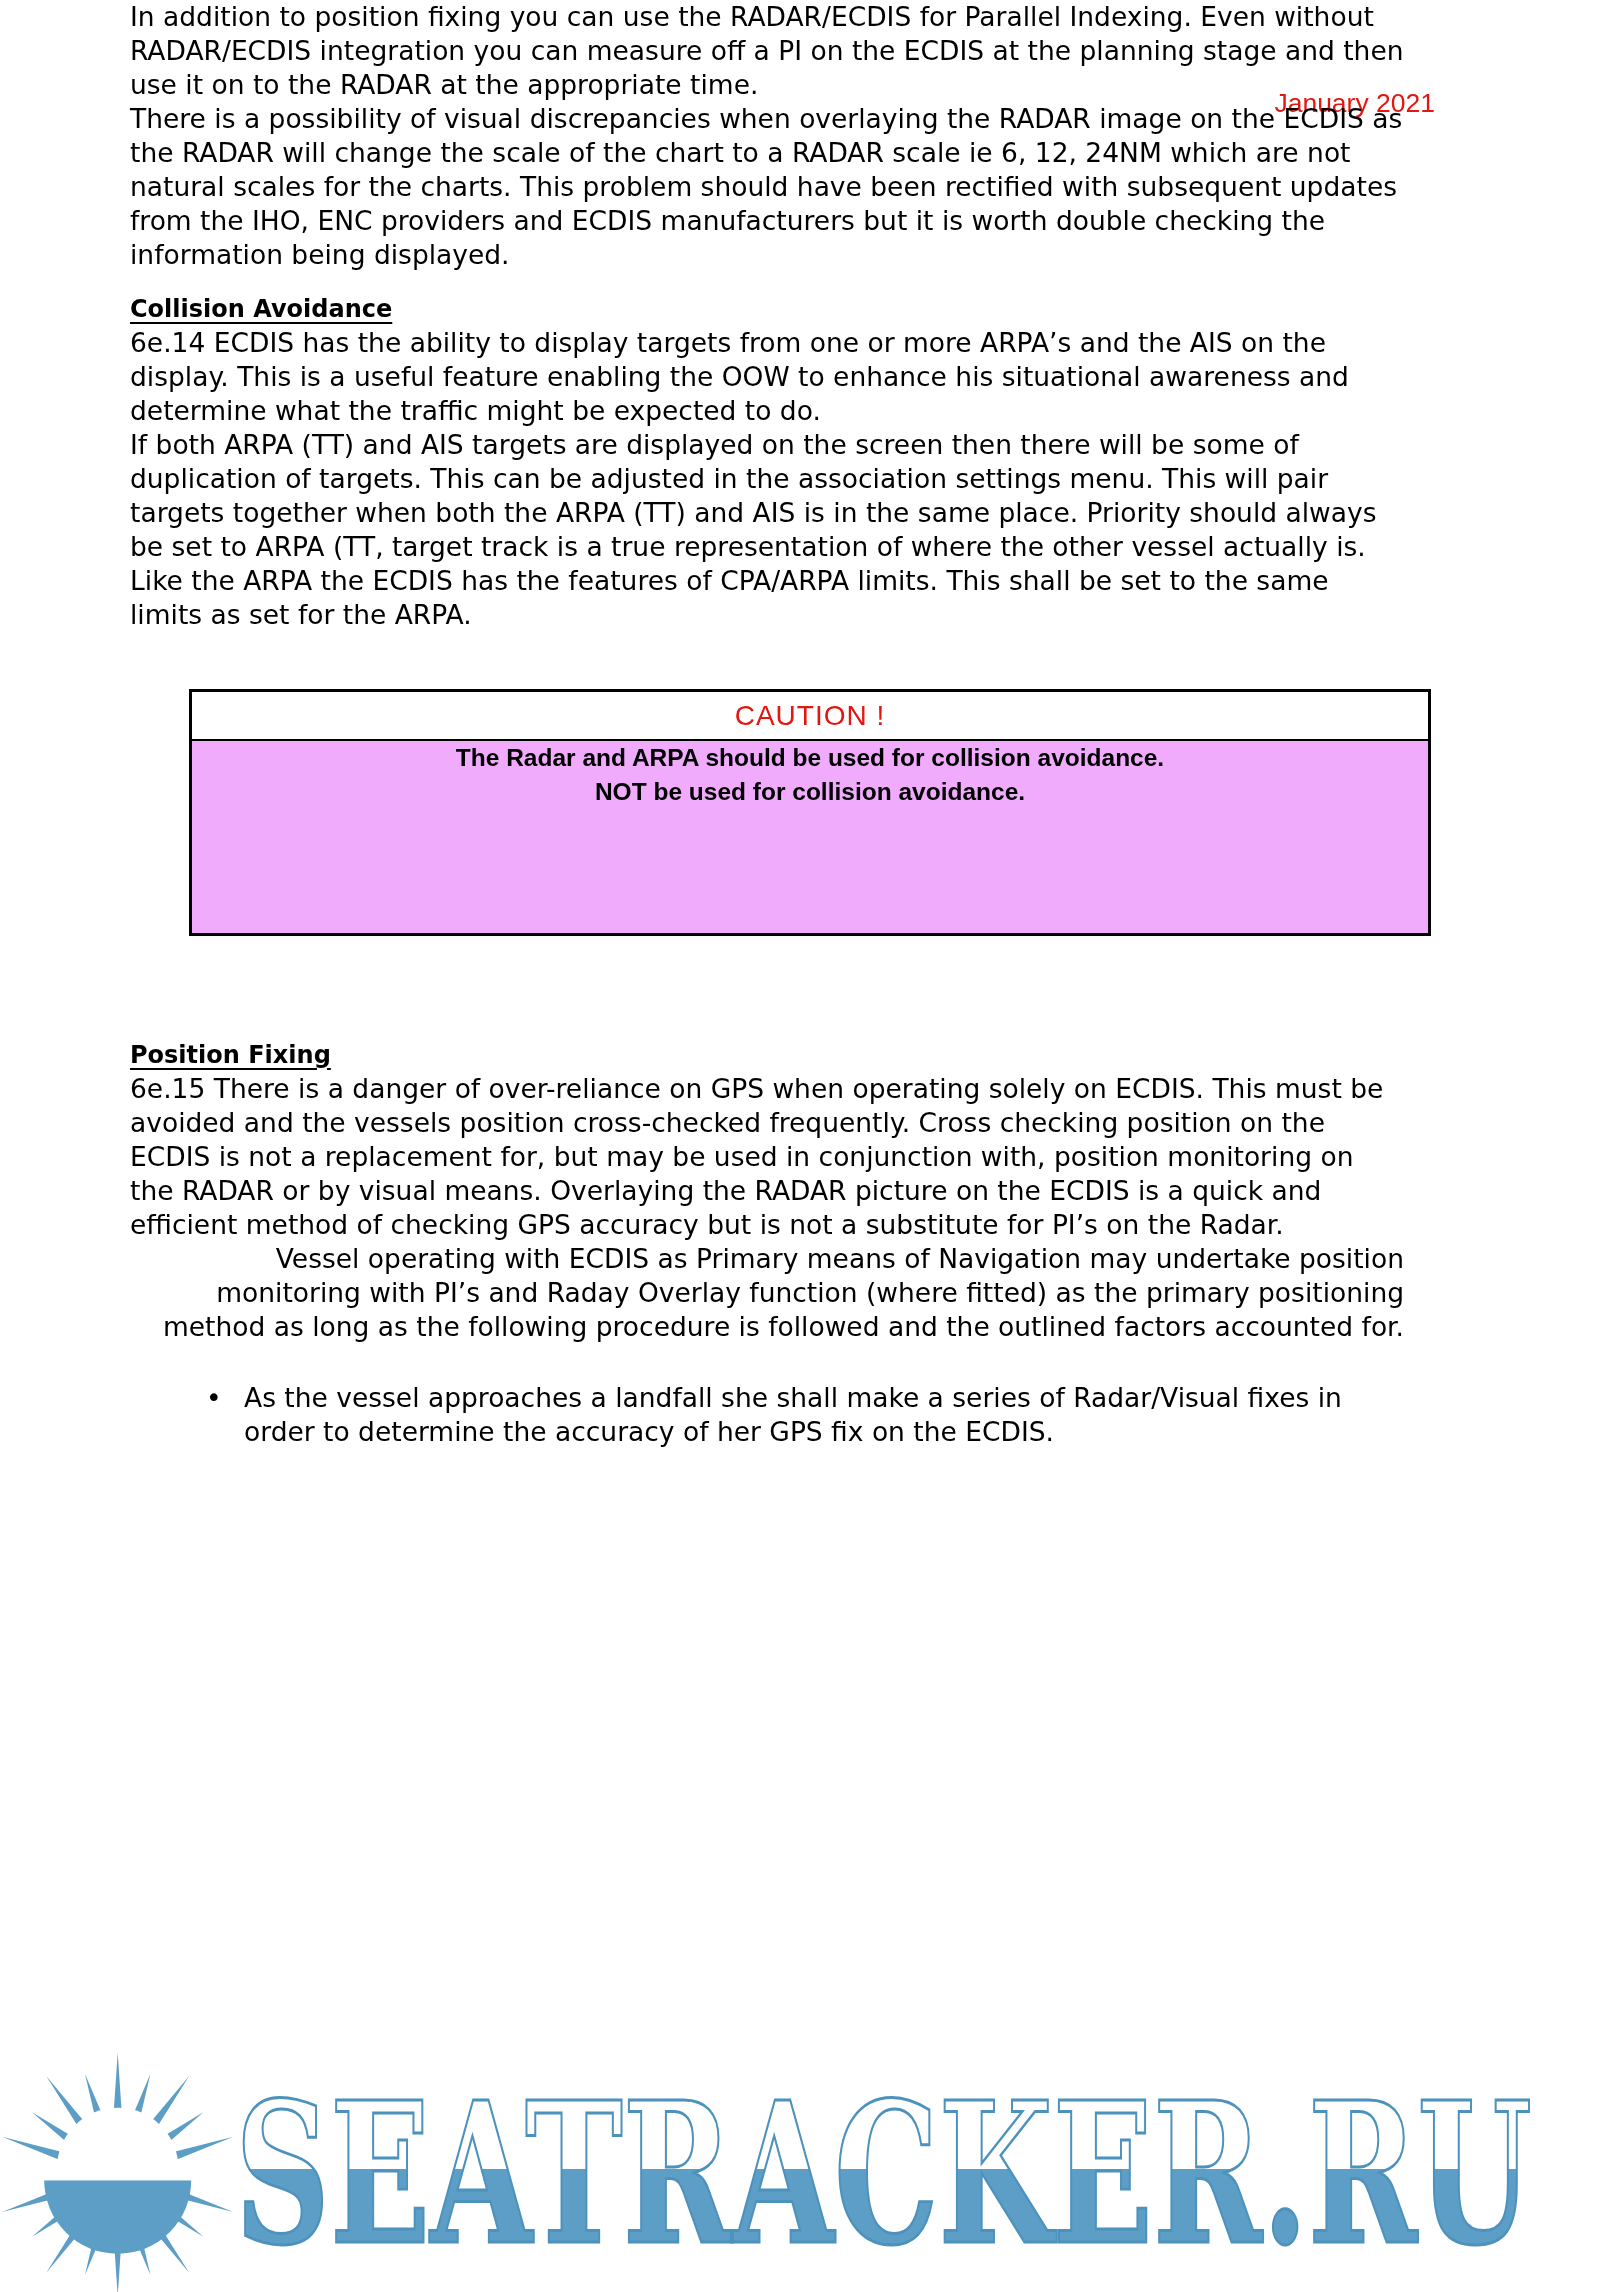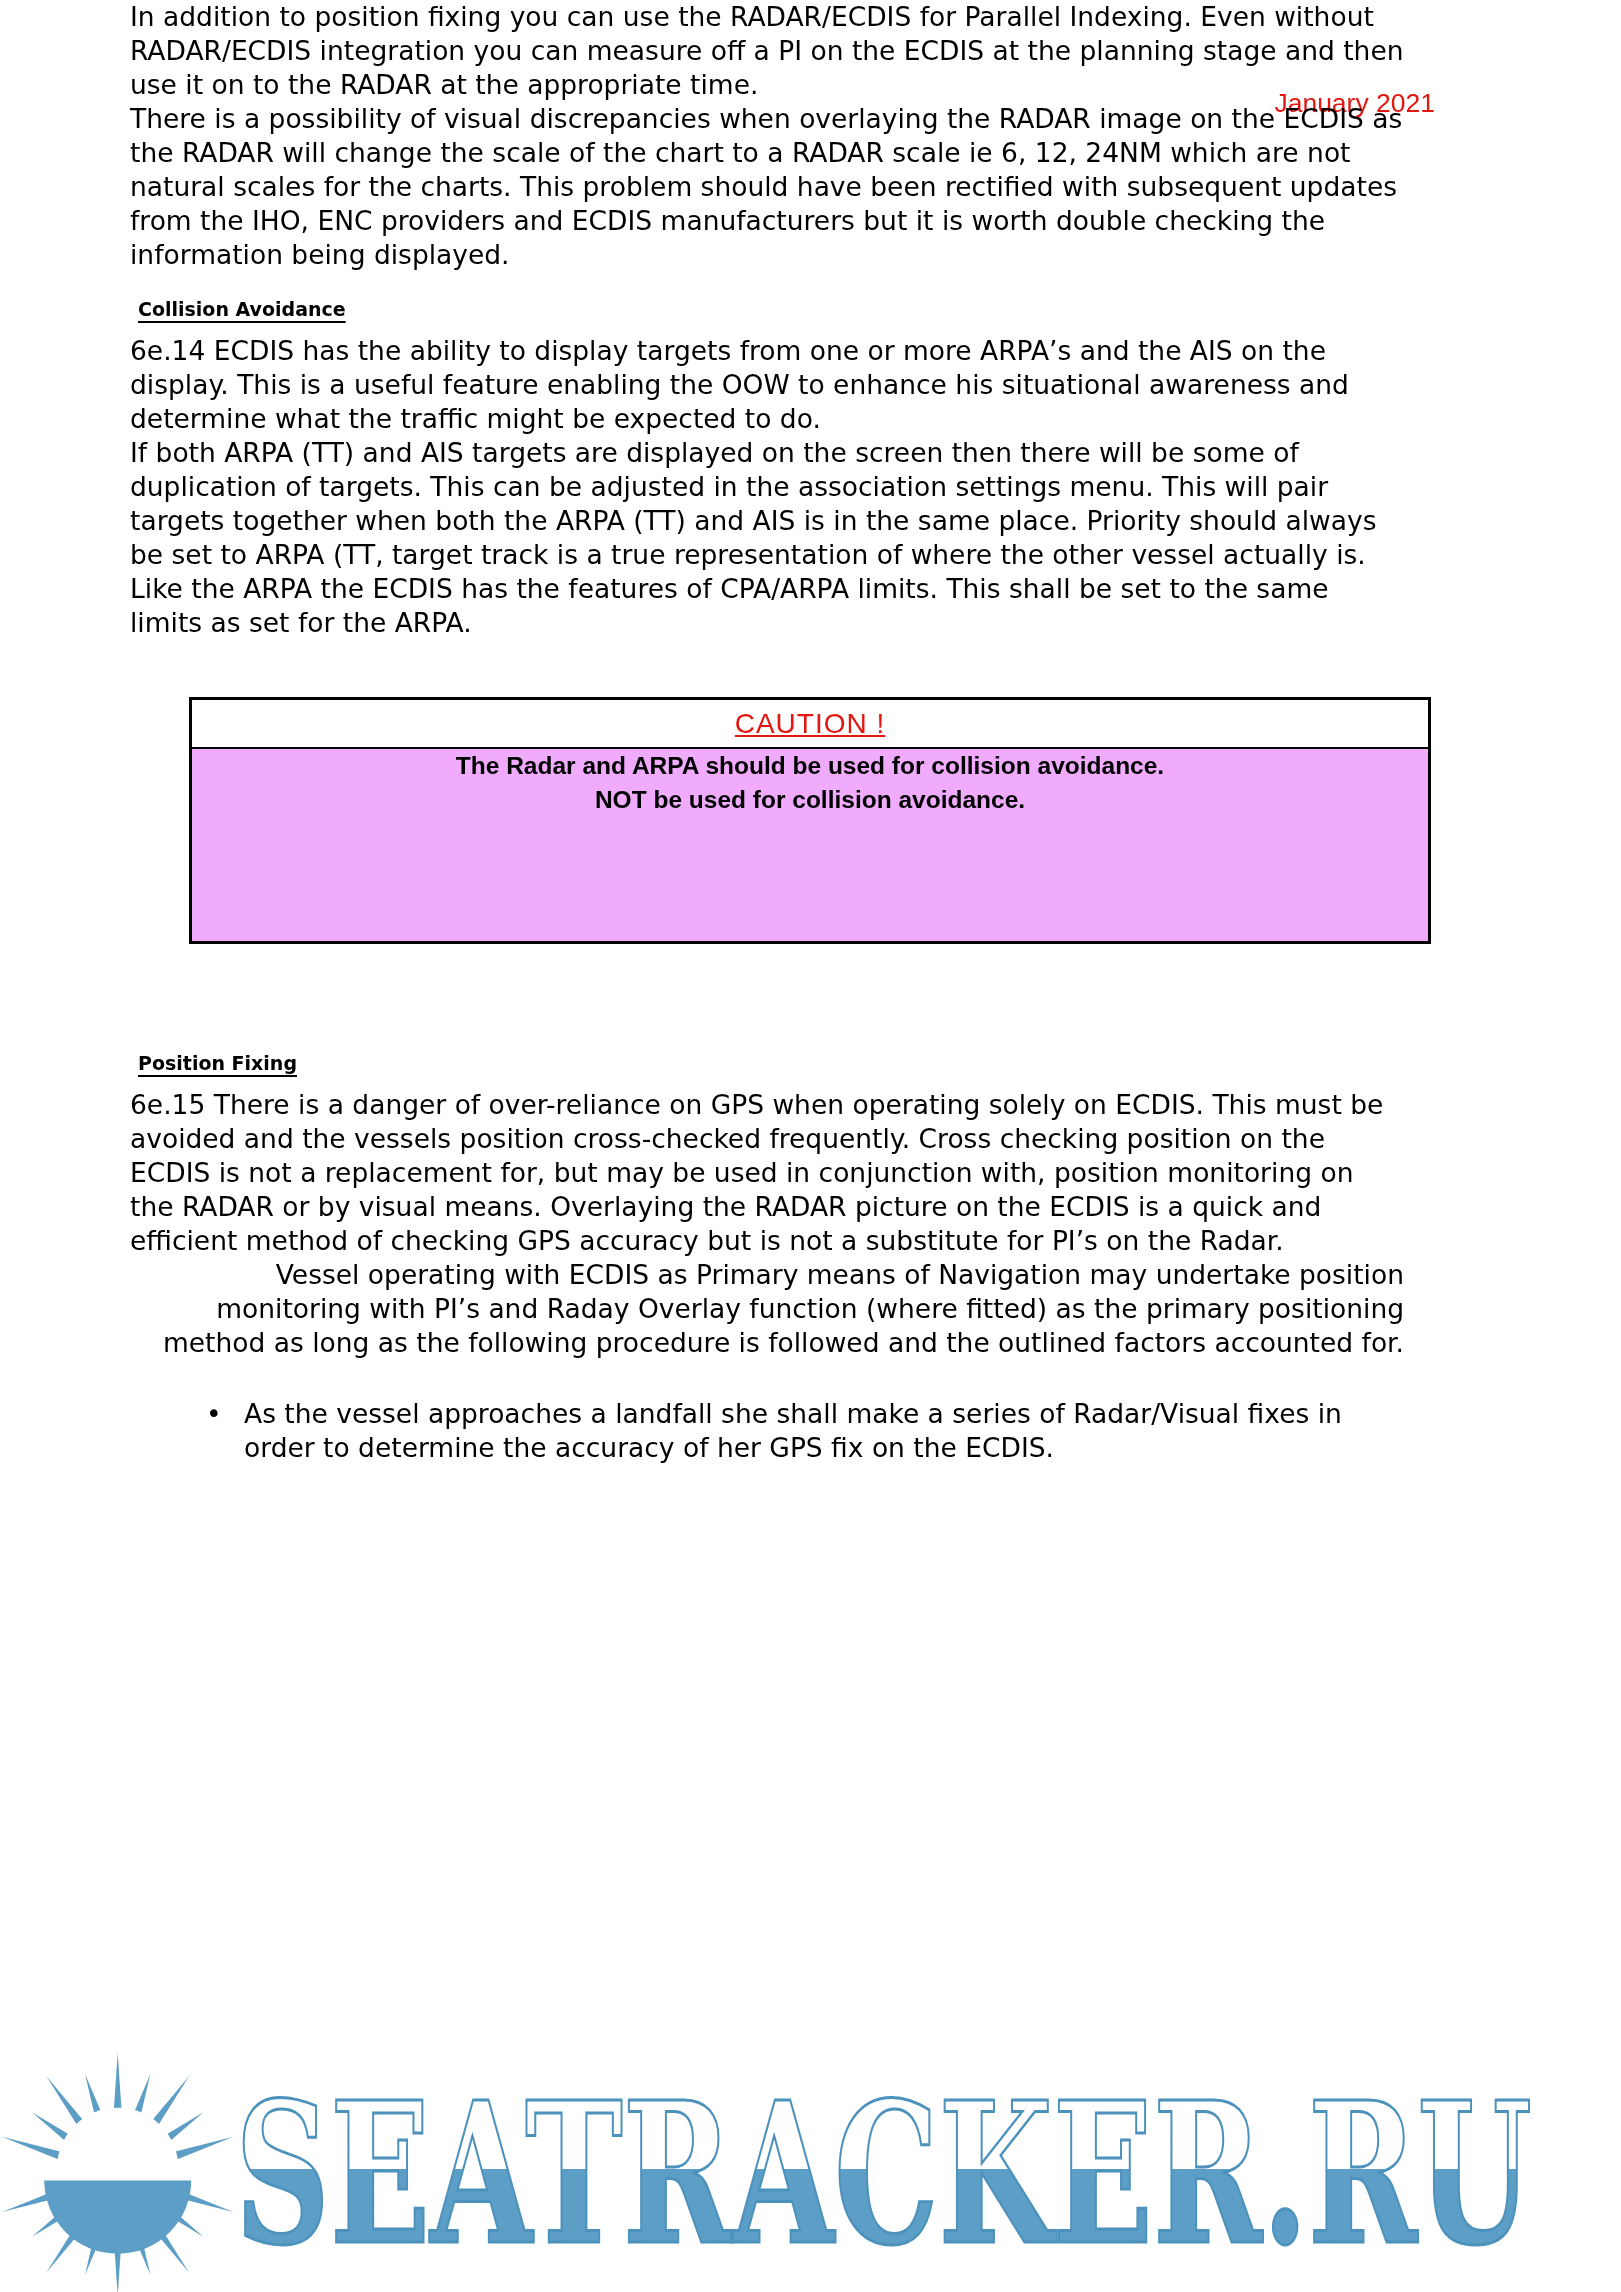--- a/index.html
+++ b/index.html
@@ -14,41 +14,41 @@
   .date{
     position:absolute;top:88px;right:186px;
     font-family:"Liberation Sans", sans-serif;
     font-size:26.5px;color:#e21710;
   }
   .content{
     position:absolute;left:130px;top:0;width:1274px;
     font-size:26.5px;line-height:34px;
   }
   .content p{margin:0;padding:0;}
-  h2{margin:8px;padding:0;font-size:19px;line-height:34px;font-weight:700;
+  h2{margin:0;padding:0;font-size:24px;line-height:34px;font-weight:700;
      text-decoration:underline;text-decoration-thickness:2px;text-underline-offset:4.9px;
      width:fit-content;}
   .p-intro1{margin-top:251px;}
   .p-intro2{margin-top:14.7px;}
   .h-collision{margin-top:19.6px;}
   .p-14{margin-top:14.7px;}
   .p-bold{margin-top:7.8px;font-weight:700;}
   .p-dup{margin-top:7.8px;}
   .p-cpa{margin-top:7.8px;}
   .b{font-weight:400;}
   .caution-box{
     margin-top:57px;margin-left:59px;
     width:1242px;box-sizing:border-box;
     border:3.9px solid #000;
   }
   .caution-title{
     height:47px;line-height:47px;text-align:center;
     font-family:"Liberation Sans", sans-serif;
     font-size:28px;letter-spacing:1px;color:#e21710;
-    background:#ffffff;border-bottom:2.9px solid #000;text-decoration:underline;
+    background:#ffffff;border-bottom:2.9px solid #000;
   }
   .caution-body{
     background:#f0abfc;height:192px;
     font-family:"Liberation Sans", sans-serif;
     font-weight:700;font-size:24.5px;line-height:34px;text-align:center;
   }
   .caution-body p{margin:0;}
   .c1{padding-top:9.8px;}
   .c2{padding-top:51px;}
   .c3{padding-top:15.7px;}

